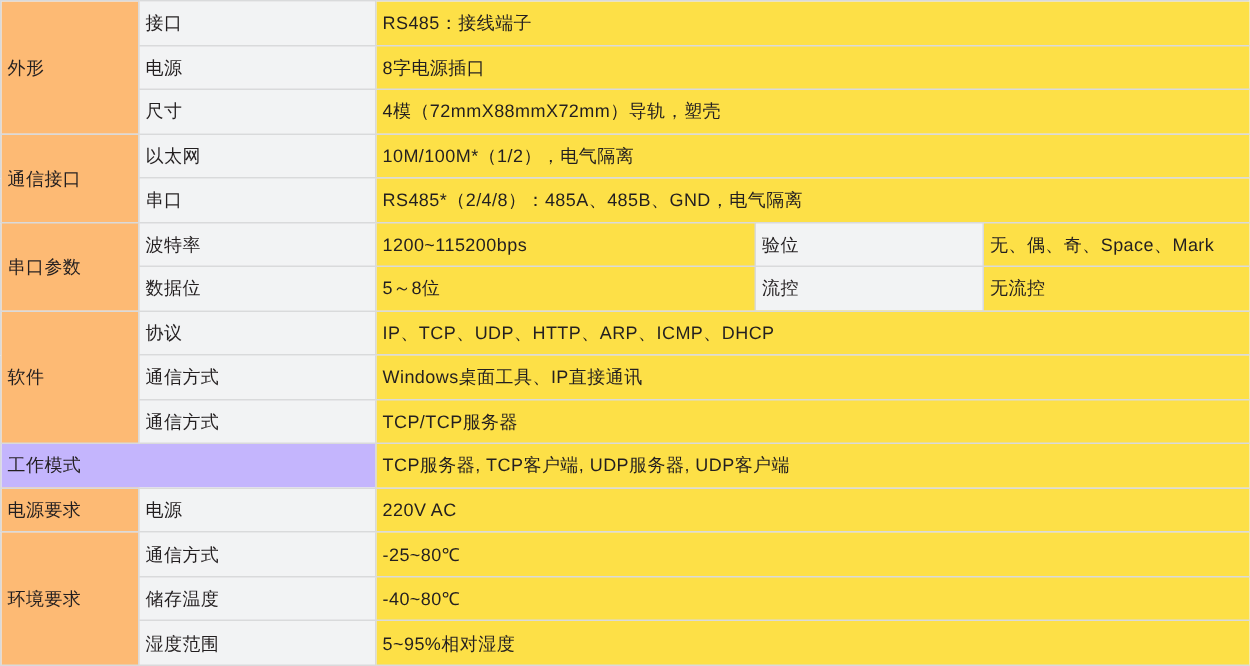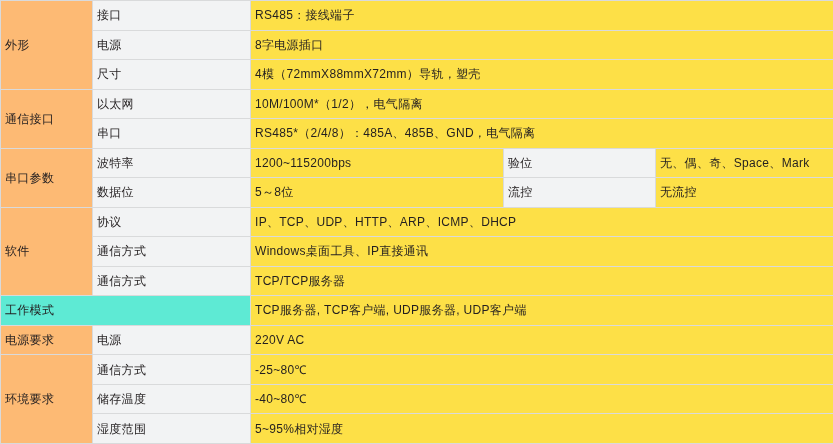--- a/index.html
+++ b/index.html
@@ -36,21 +36,21 @@
   }
   td.sub {
     background: #f2f3f4;
     width: 158px;
     font-size: 12.5px;
   }
   td.val {
     background: #fde047;
   }
   td.mode-label {
-    background: #5eead4;
+    background: #c4b5fd;
     font-size: 12.5px;
   }
 </style>
 </head>
 <body>
 
 <table id="spec-table">
   <colgroup>
     <col style="width:92px">
     <col style="width:158px">

